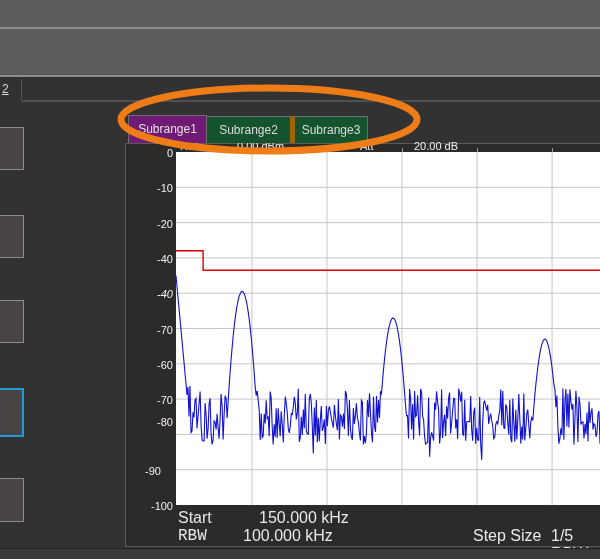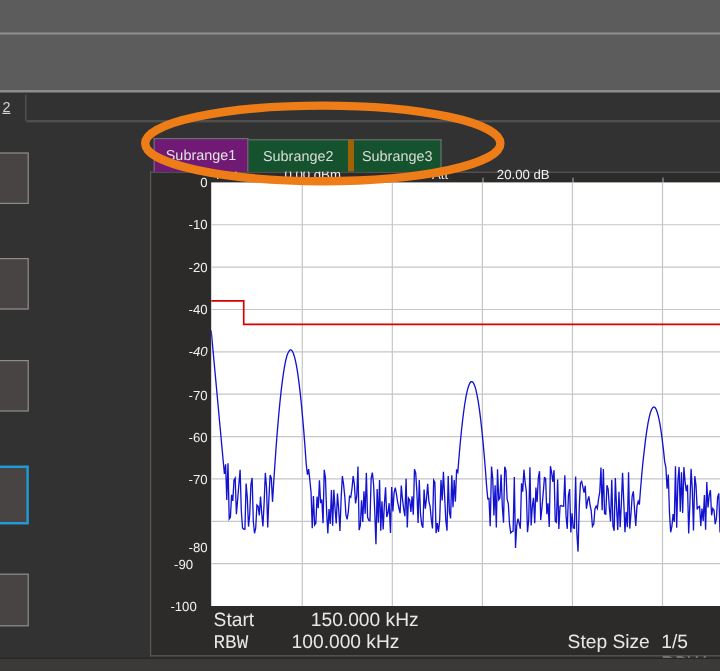--- a/index.html
+++ b/index.html
@@ -81,23 +81,23 @@
 
 <div id="ylabels">
     <div class="ylab" style="top: 148px;">0</div>
     <div class="ylab" style="top: 183.3px;">-10</div>
     <div class="ylab" style="top: 218.6px;">-20</div>
     <div class="ylab" style="top: 253.9px;">-40</div>
     <div class="ylab" style="top: 289.2px; font-style: italic;">-40</div>
     <div class="ylab" style="top: 324.5px;">-70</div>
     <div class="ylab" style="top: 359.8px;">-60</div>
     <div class="ylab" style="top: 395.1px;">-70</div>
-    <div class="ylab" style="top: 452px;">-80</div>
+    <div class="ylab" style="top: 417px;">-80</div>
     <div class="ylab" style="top: 465.7px; text-align: center;">-90</div>
-    <div class="ylab" style="top: 501px; text-align: center;">-100</div>
+    <div class="ylab" style="top: 501px;">-100</div>
   </div>
 
 <div id="stubs">
     <div class="tickstub" style="left: 251.896px;"></div>
     <div class="tickstub" style="left: 326.944px;"></div>
     <div class="tickstub" style="left: 401.992px;"></div>
     <div class="tickstub" style="left: 477.04px;"></div>
     <div class="tickstub" style="left: 552.088px;"></div>
   </div>
 

